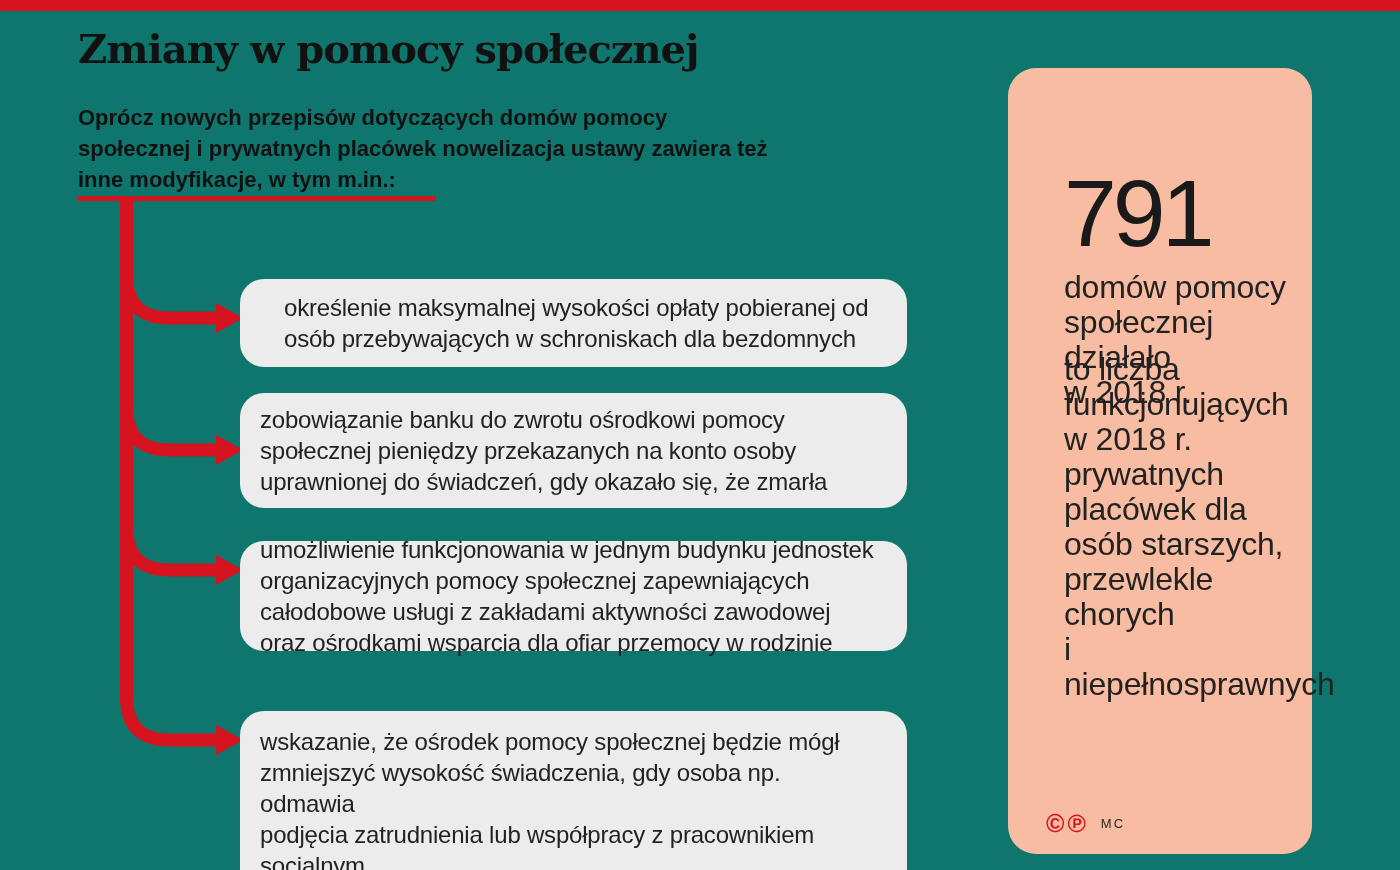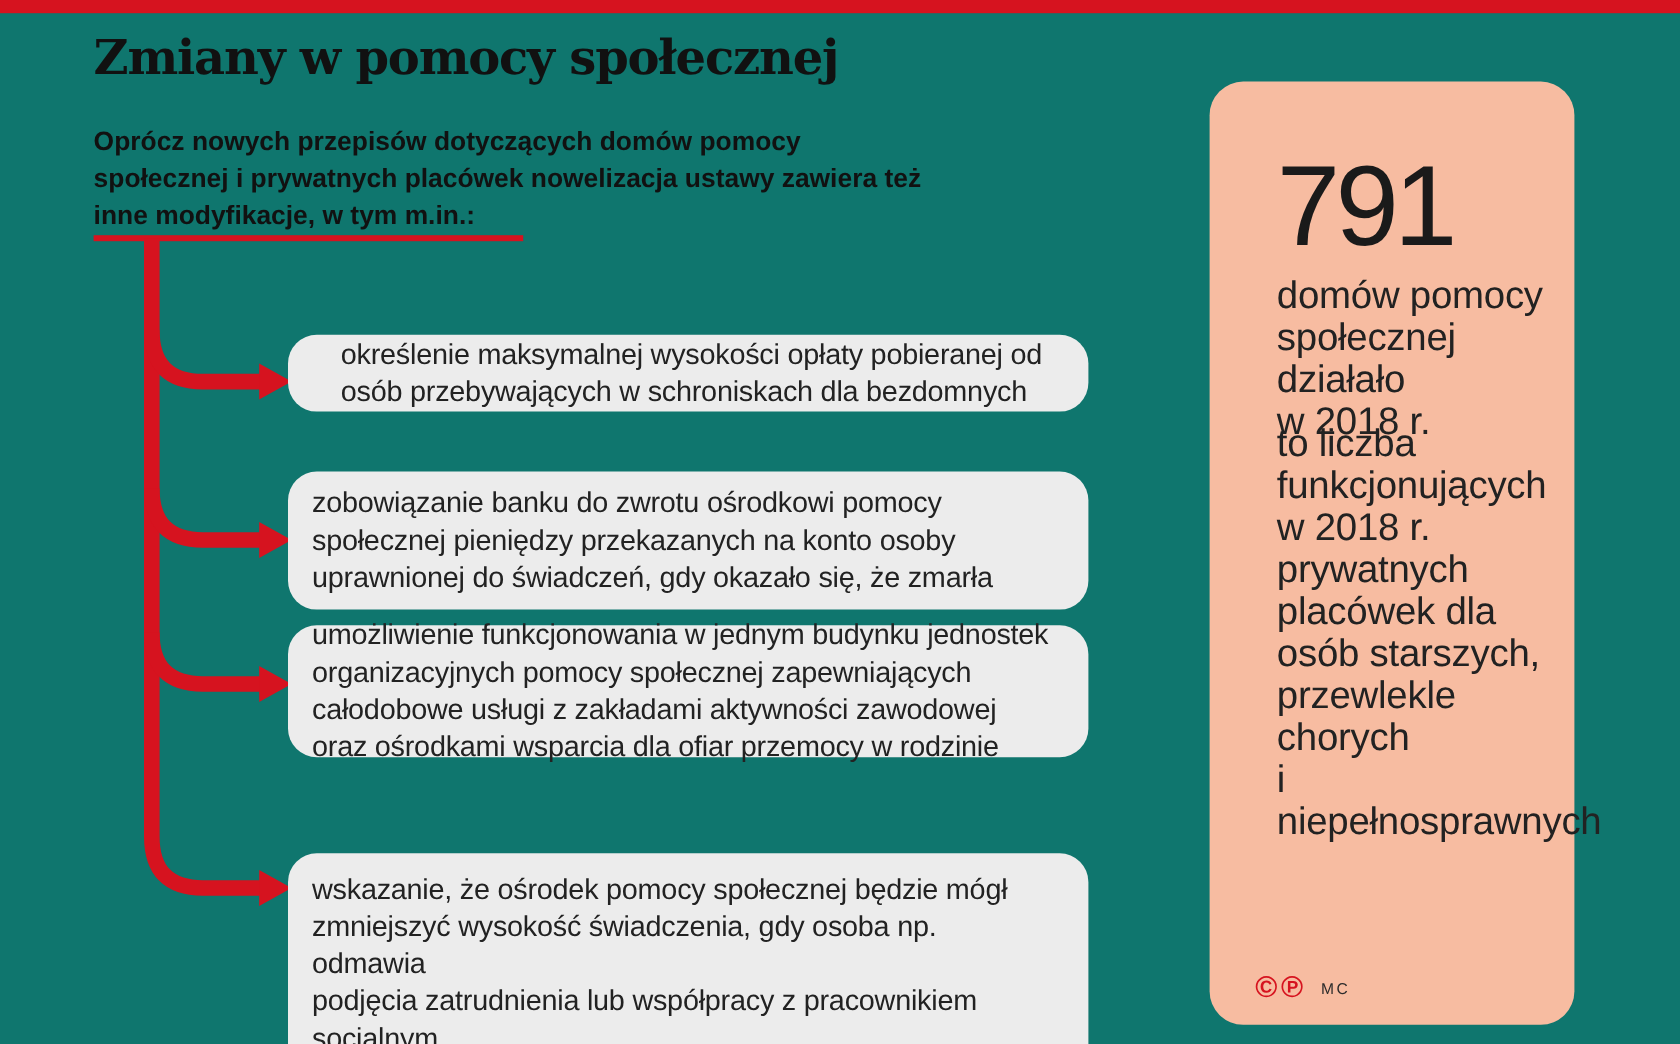--- a/index.html
+++ b/index.html
@@ -31,33 +31,33 @@
     color:var(--accent);pointer-events:none;
   }
   .box{
     position:absolute;left:240px;width:667px;box-sizing:border-box;
     background:var(--box-gray);border-radius:24px;
     display:flex;align-items:center;
     padding:0 26px 0 20px;
     font-size:24px;line-height:31px;color:#222;letter-spacing:-0.2px;
   }
   .box span{white-space:pre-line;}
-  .box1{top:279px;height:64px;padding-left:44px;}
+  .box1{top:279px;height:88px;padding-left:44px;}
   .box2{top:393px;height:115px;align-items:center;}
-  .box3{top:521px;height:110px;}
+  .box3{top:541px;height:110px;}
   .box4{top:711px;height:185px;}
   .panel{
     position:absolute;left:1008px;top:68px;width:304px;height:786px;
     background:var(--salmon);border-radius:28px;
   }
   .stat{position:absolute;left:56px;width:245px;}
   .stat-1{top:52px;}
   .stat-2{top:280px;}
   .stat-value{
-    font-size:95px;line-height:105px;font-weight:300;letter-spacing:-4px;color:#1a1a1a;
+    font-size:95px;line-height:105px;font-weight:300;letter-spacing:-4px;color:#1a1a1a;margin-top:41px;
   }
   .stat-label{
     margin-top:4px;font-size:32px;line-height:35px;color:#222;letter-spacing:-0.2px;
     white-space:pre-line;
   }
   .panel-footer{
     position:absolute;left:38px;bottom:18px;display:flex;align-items:center;
   }
   .cp-icon{
     font-size:25px;line-height:26px;font-weight:bold;color:var(--accent);

